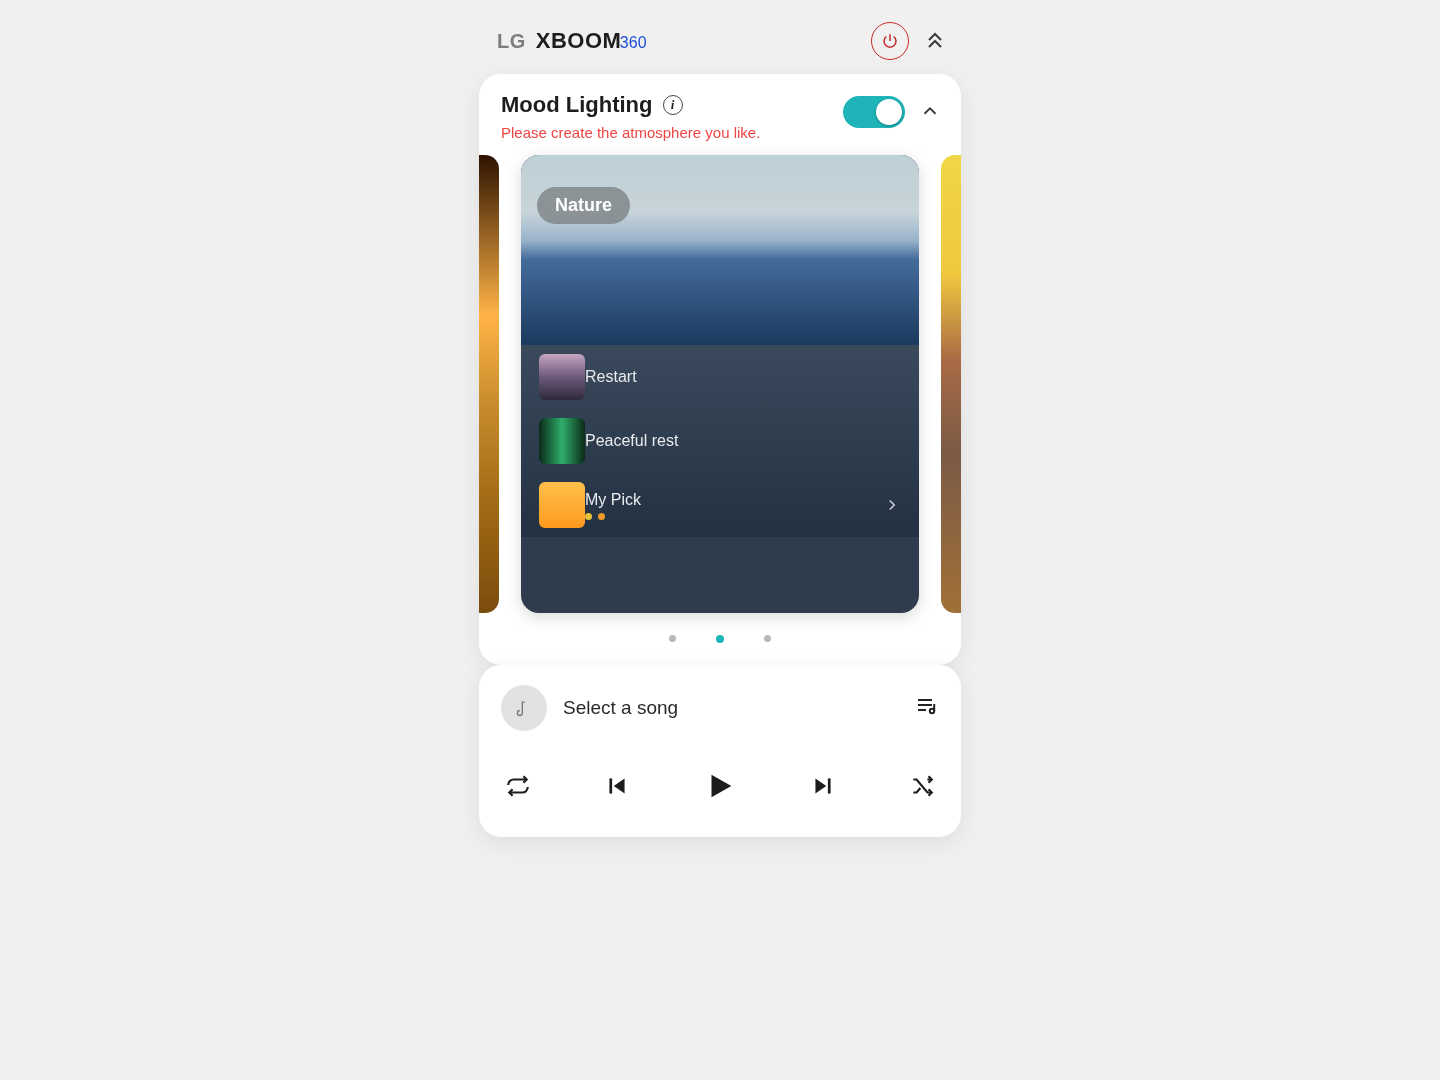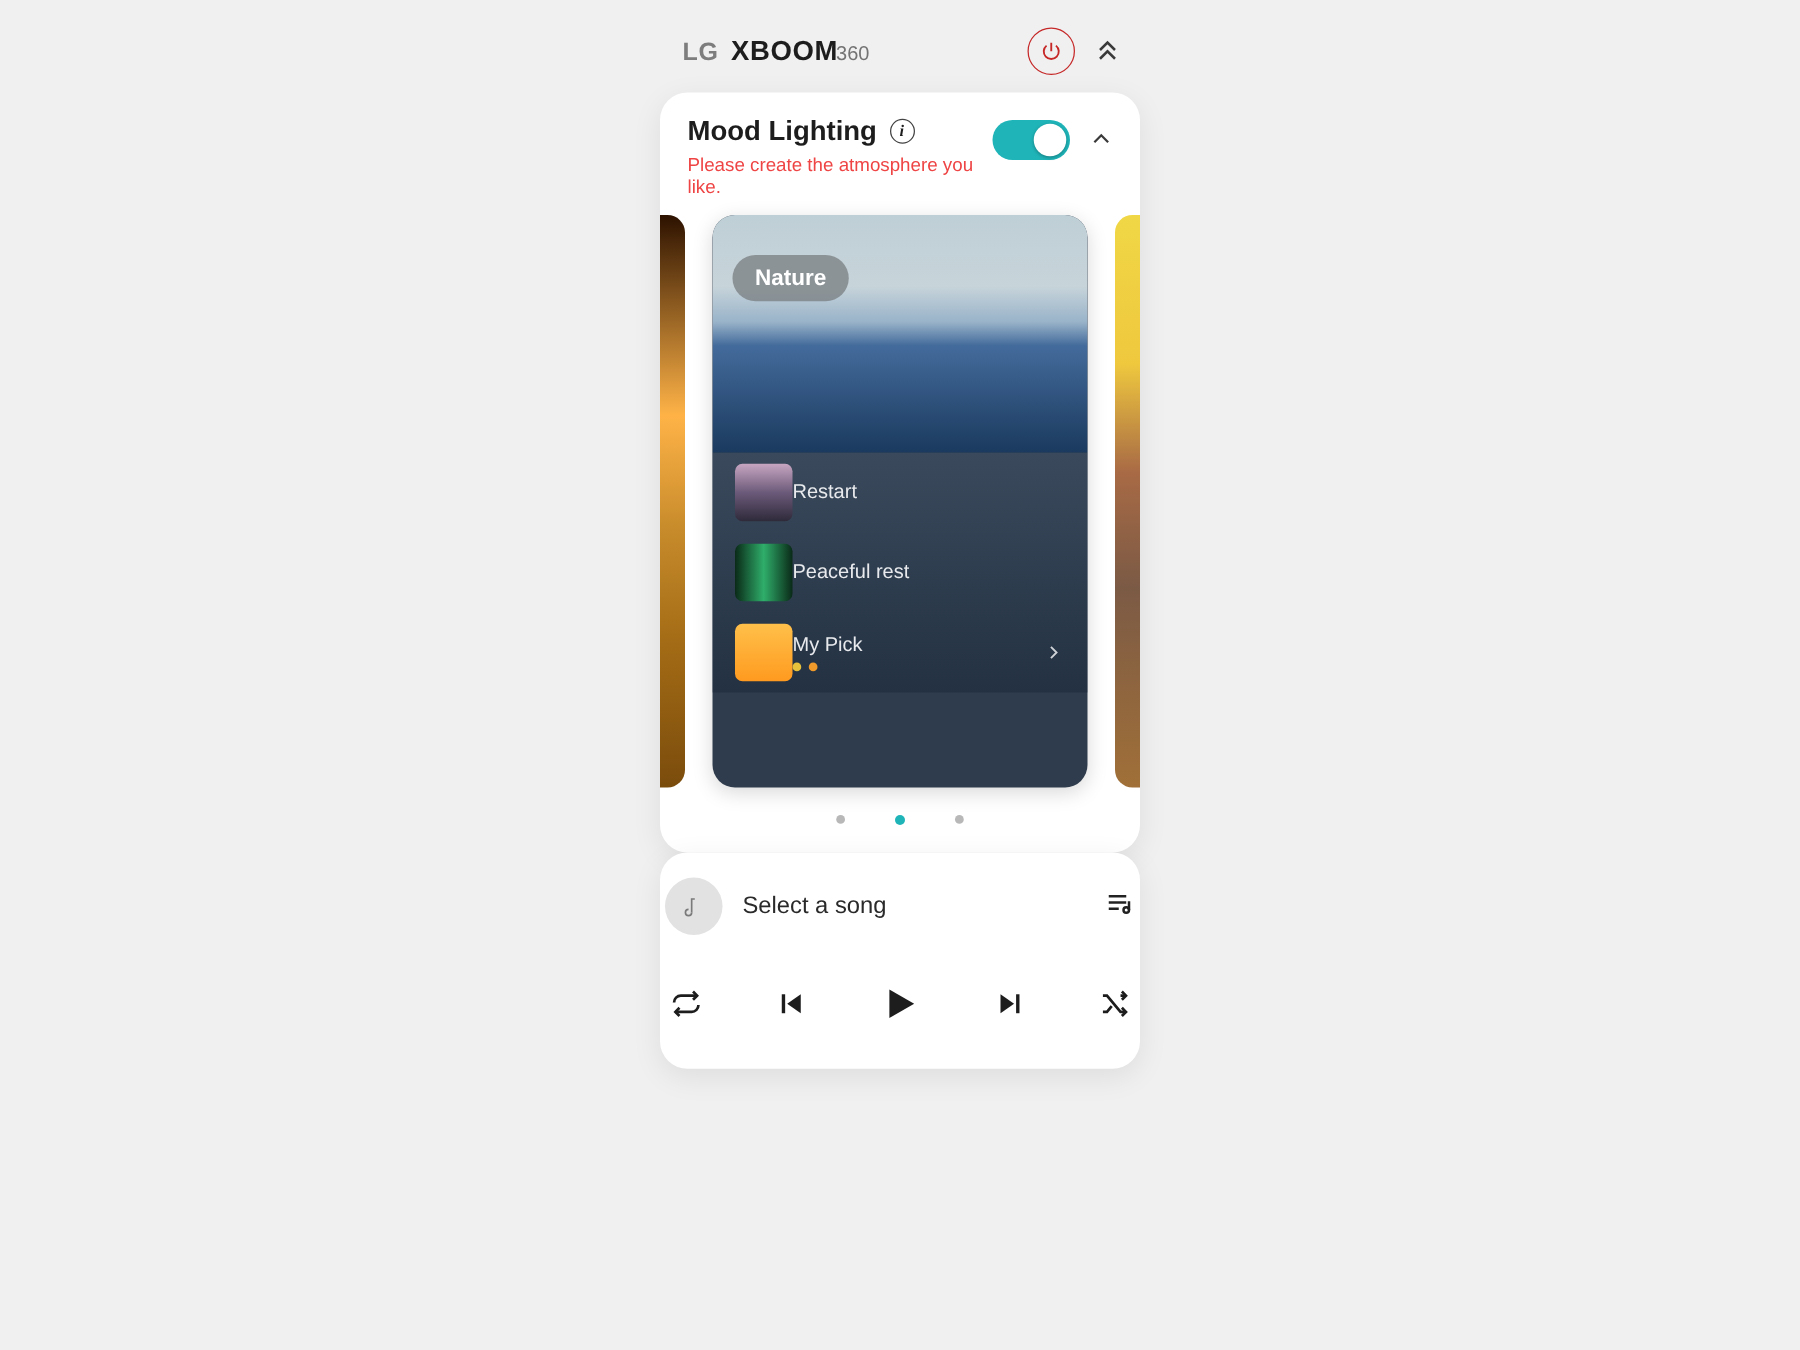--- a/index.html
+++ b/index.html
@@ -16,40 +16,40 @@
     margin:0;
     background:var(--page-bg);
     font-family:-apple-system,Segoe UI,Helvetica,Arial,sans-serif;
     color:var(--text);
     width:1440px;
     height:1080px;
     overflow:hidden;
   }
 
   .phone{
-    width:384px;
+    width:482px;
     margin:0 auto;
     padding-top:12px;
   }
 
   .appbar{
     display:flex;
     align-items:center;
     justify-content:space-between;
     padding:10px 14px 14px 18px;
   }
   .brand{
     display:flex;
     align-items:baseline;
     gap:10px;
     font-weight:700;
   }
   .brand .lg{color:#7d7d7d;font-weight:800;letter-spacing:.5px;font-size:20px}
   .brand .xboom{font-size:22px;letter-spacing:.5px}
-  .brand .sub{font-size:16px;color:#737373;font-weight:400;margin-left:-6px}
+  .brand .sub{font-size:16px;color:#1d4ed8;font-weight:400;margin-left:-6px}
 
   .appbar-icons{display:flex;align-items:center;gap:14px}
   .power{
     width:38px;height:38px;border:1.5px solid var(--power);border-radius:50%;
     display:flex;align-items:center;justify-content:center;color:var(--power)
   }
   .power svg{width:18px;height:18px}
   .doublechev{width:24px;height:24px;color:#3a3a3a}
 
   .card{
@@ -120,21 +120,21 @@
   .chev-right{color:#cfd3d7}
   .dots-small{display:flex;gap:6px;margin-top:4px}
   .dots-small span{width:7px;height:7px;border-radius:50%}
   .dots-small .a{background:#e7c13b}
   .dots-small .b{background:#ef9a2a}
 
   .pager{display:flex;justify-content:center;gap:40px;padding:10px 0 22px}
   .pager span{width:7px;height:7px;border-radius:50%;background:#b8b8b8}
   .pager .active{background:var(--teal);width:8px;height:8px}
 
-  .player{padding:20px 4px 30px}
+  .player{padding:20px 22px 30px}
   .now{display:flex;align-items:center;gap:16px}
   .now .icon{width:46px;height:46px;border-radius:50%;background:#e2e2e2;display:flex;align-items:center;justify-content:center;color:#7a7a7a}
   .now .title{font-size:19px;color:#2a2a2a;flex:1}
   .queue{color:#222}
 
   .controls{display:flex;align-items:center;justify-content:space-between;margin-top:38px;padding:0 4px}
   .controls svg{width:26px;height:26px}
   .controls .play svg{width:34px;height:34px}
 </style>
 </head>

